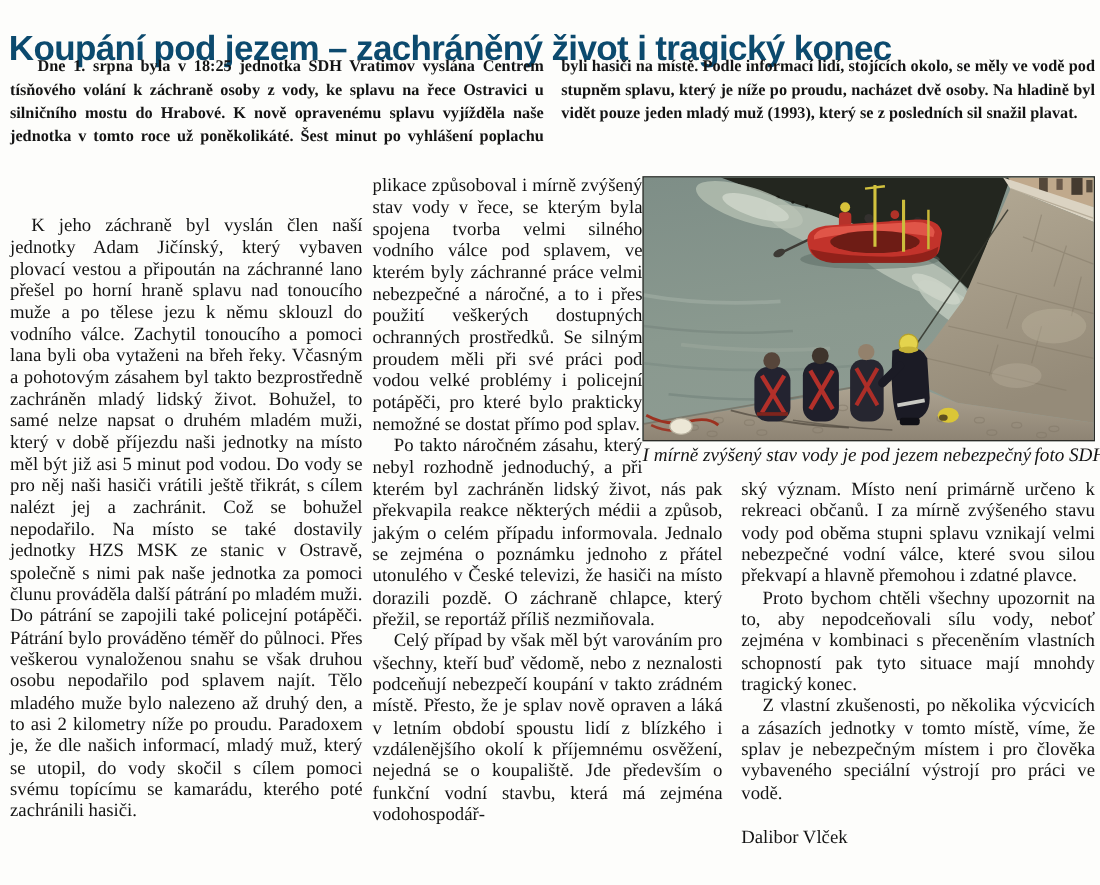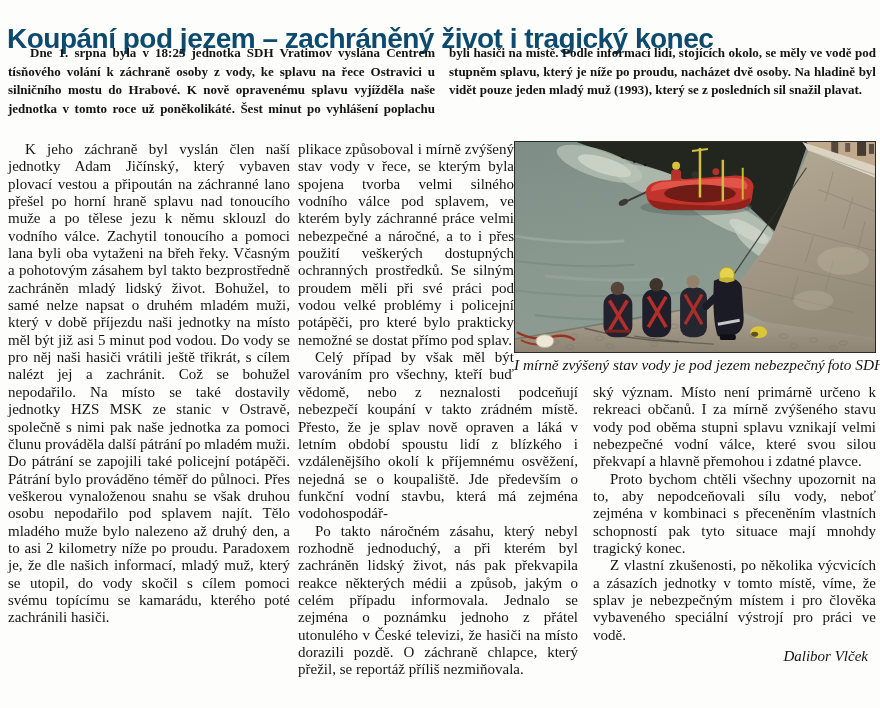--- a/index.html
+++ b/index.html
@@ -20,59 +20,59 @@
     font-weight:bold;font-size:13px;line-height:18.5px;
     text-align:justify;
   }
   .lead p{margin:0;text-indent:22px;}
   .bodycol{
     position:absolute;top:141px;
     font-size:15px;line-height:17.35px;text-align:justify;
   }
   .bodycol p{margin:0;text-indent:17px;}
   .bodycol p.cont{text-indent:0;}
-  .col1{left:8px;width:282px;}
+  .col1{left:8px;width:282px;margin-top:32px;}
   .col2{left:298px;width:280px;}
   .col3{left:593px;top:384px;width:283px;}
   .photo-spacer{float:right;width:64px;height:241px;}
   .photo-block{position:absolute;left:514px;top:141px;width:378px;}
   .photo-frame{
     width:362px;height:212px;border:1px solid #2b2b27;box-sizing:border-box;
     background:#85948d;line-height:0;
   }
   .photo-frame svg{width:100%;height:100%;}
   .caption-row{
     display:flex;justify-content:space-between;align-items:baseline;
     margin-top:3px;font-style:italic;font-size:15.3px;line-height:18px;
   }
   .caption-row .credit{padding-right:7px;white-space:nowrap;}
   .signature{
-    margin-top:4px;text-align:right;font-style:italic;padding-right:8px;
+    margin-top:18px;padding-right:8px;
   }
 </style>
 </head>
 <body>
 
 <div class="page">
 
   <h1 class="title">Koupání pod jezem – zachráněný život i tragický konec</h1>
 
   <div class="lead">
     <p>Dne 1. srpna byla v 18:25 jednotka SDH Vratimov vyslána Centrem tísňového volání k záchraně osoby z vody, ke splavu na řece Ostravici u silničního mostu do Hrabové. K nově opravenému splavu vyjížděla naše jednotka v tomto roce už poněkolikáté. Šest minut po vyhlášení poplachu byli hasiči na místě. Podle informací lidí, stojících okolo, se měly ve vodě pod stupněm splavu, který je níže po proudu, nacházet dvě osoby. Na hladině byl vidět pouze jeden mladý muž (1993), který se z posledních sil snažil plavat.</p>
   </div>
 
   <div class="bodycol col1">
     <p>K jeho záchraně byl vyslán člen naší jednotky Adam Jičínský, který vybaven plovací vestou a připoután na záchranné lano přešel po horní hraně splavu nad tonoucího muže a po tělese jezu k němu sklouzl do vodního válce. Zachytil tonoucího a pomoci lana byli oba vytaženi na břeh řeky. Včasným a pohotovým zásahem byl takto bezprostředně zachráněn mladý lidský život. Bohužel, to samé nelze napsat o druhém mladém muži, který v době příjezdu naši jednotky na místo měl být již asi 5 minut pod vodou. Do vody se pro něj naši hasiči vrátili ještě třikrát, s cílem nalézt jej a zachránit. Což se bohužel nepodařilo. Na místo se také dostavily jednotky HZS MSK ze stanic v Ostravě, společně s nimi pak naše jednotka za pomoci člunu prováděla další pátrání po mladém muži. Do pátrání se zapojili také policejní potápěči. Pátrání bylo prováděno téměř do půlnoci. Přes veškerou vynaloženou snahu se však druhou osobu nepodařilo pod splavem najít. Tělo mladého muže bylo nalezeno až druhý den, a to asi 2 kilometry níže po proudu. Paradoxem je, že dle našich informací, mladý muž, který se utopil, do vody skočil s cílem pomoci svému topícímu se kamarádu, kterého poté zachránili hasiči.</p>
   </div>
 
   <div class="bodycol col2">
     <div class="photo-spacer"></div>
     <p class="cont">plikace způsoboval i mírně zvýšený stav vody v řece, se kterým byla spojena tvorba velmi silného vodního válce pod splavem, ve kterém byly záchranné práce velmi nebezpečné a náročné, a to i přes použití veškerých dostupných ochranných prostředků. Se silným proudem měli při své práci pod vodou velké problémy i policejní potápěči, pro které bylo prakticky nemožné se dostat přímo pod splav.</p>
+    <p>Po takto náročném zásahu, který nebyl rozhodně jednoduchý, a při kterém byl zachráněn lidský život, nás pak překvapila reakce některých médii a způsob, jakým o celém případu informovala. Jednalo se zejména o poznámku jednoho z přátel utonulého v České televizi, že hasiči na místo dorazili pozdě. O záchraně chlapce, který přežil, se reportáž příliš nezmiňovala.</p>
     <p>Celý případ by však měl být varováním pro všechny, kteří buď vědomě, nebo z neznalosti podceňují nebezpečí koupání v takto zrádném místě. Přesto, že je splav nově opraven a láká v letním období spoustu lidí z blízkého i vzdálenějšího okolí k příjemnému osvěžení, nejedná se o koupaliště. Jde především o funkční vodní stavbu, která má zejména vodohospodář-</p>
-    <p>Po takto náročném zásahu, který nebyl rozhodně jednoduchý, a při kterém byl zachráněn lidský život, nás pak překvapila reakce některých médii a způsob, jakým o celém případu informovala. Jednalo se zejména o poznámku jednoho z přátel utonulého v České televizi, že hasiči na místo dorazili pozdě. O záchraně chlapce, který přežil, se reportáž příliš nezmiňovala.</p>
   </div>
 
   <div class="photo-block">
     <div class="photo-frame">
       <svg viewBox="0 0 362 212" preserveAspectRatio="none">
         <defs>
           <linearGradient id="wg" x1="0" y1="0" x2="0.25" y2="1">
             <stop offset="0" stop-color="#7e8e87"></stop>
             <stop offset="0.6" stop-color="#8a998f"></stop>
             <stop offset="1" stop-color="#8d9b92"></stop>

